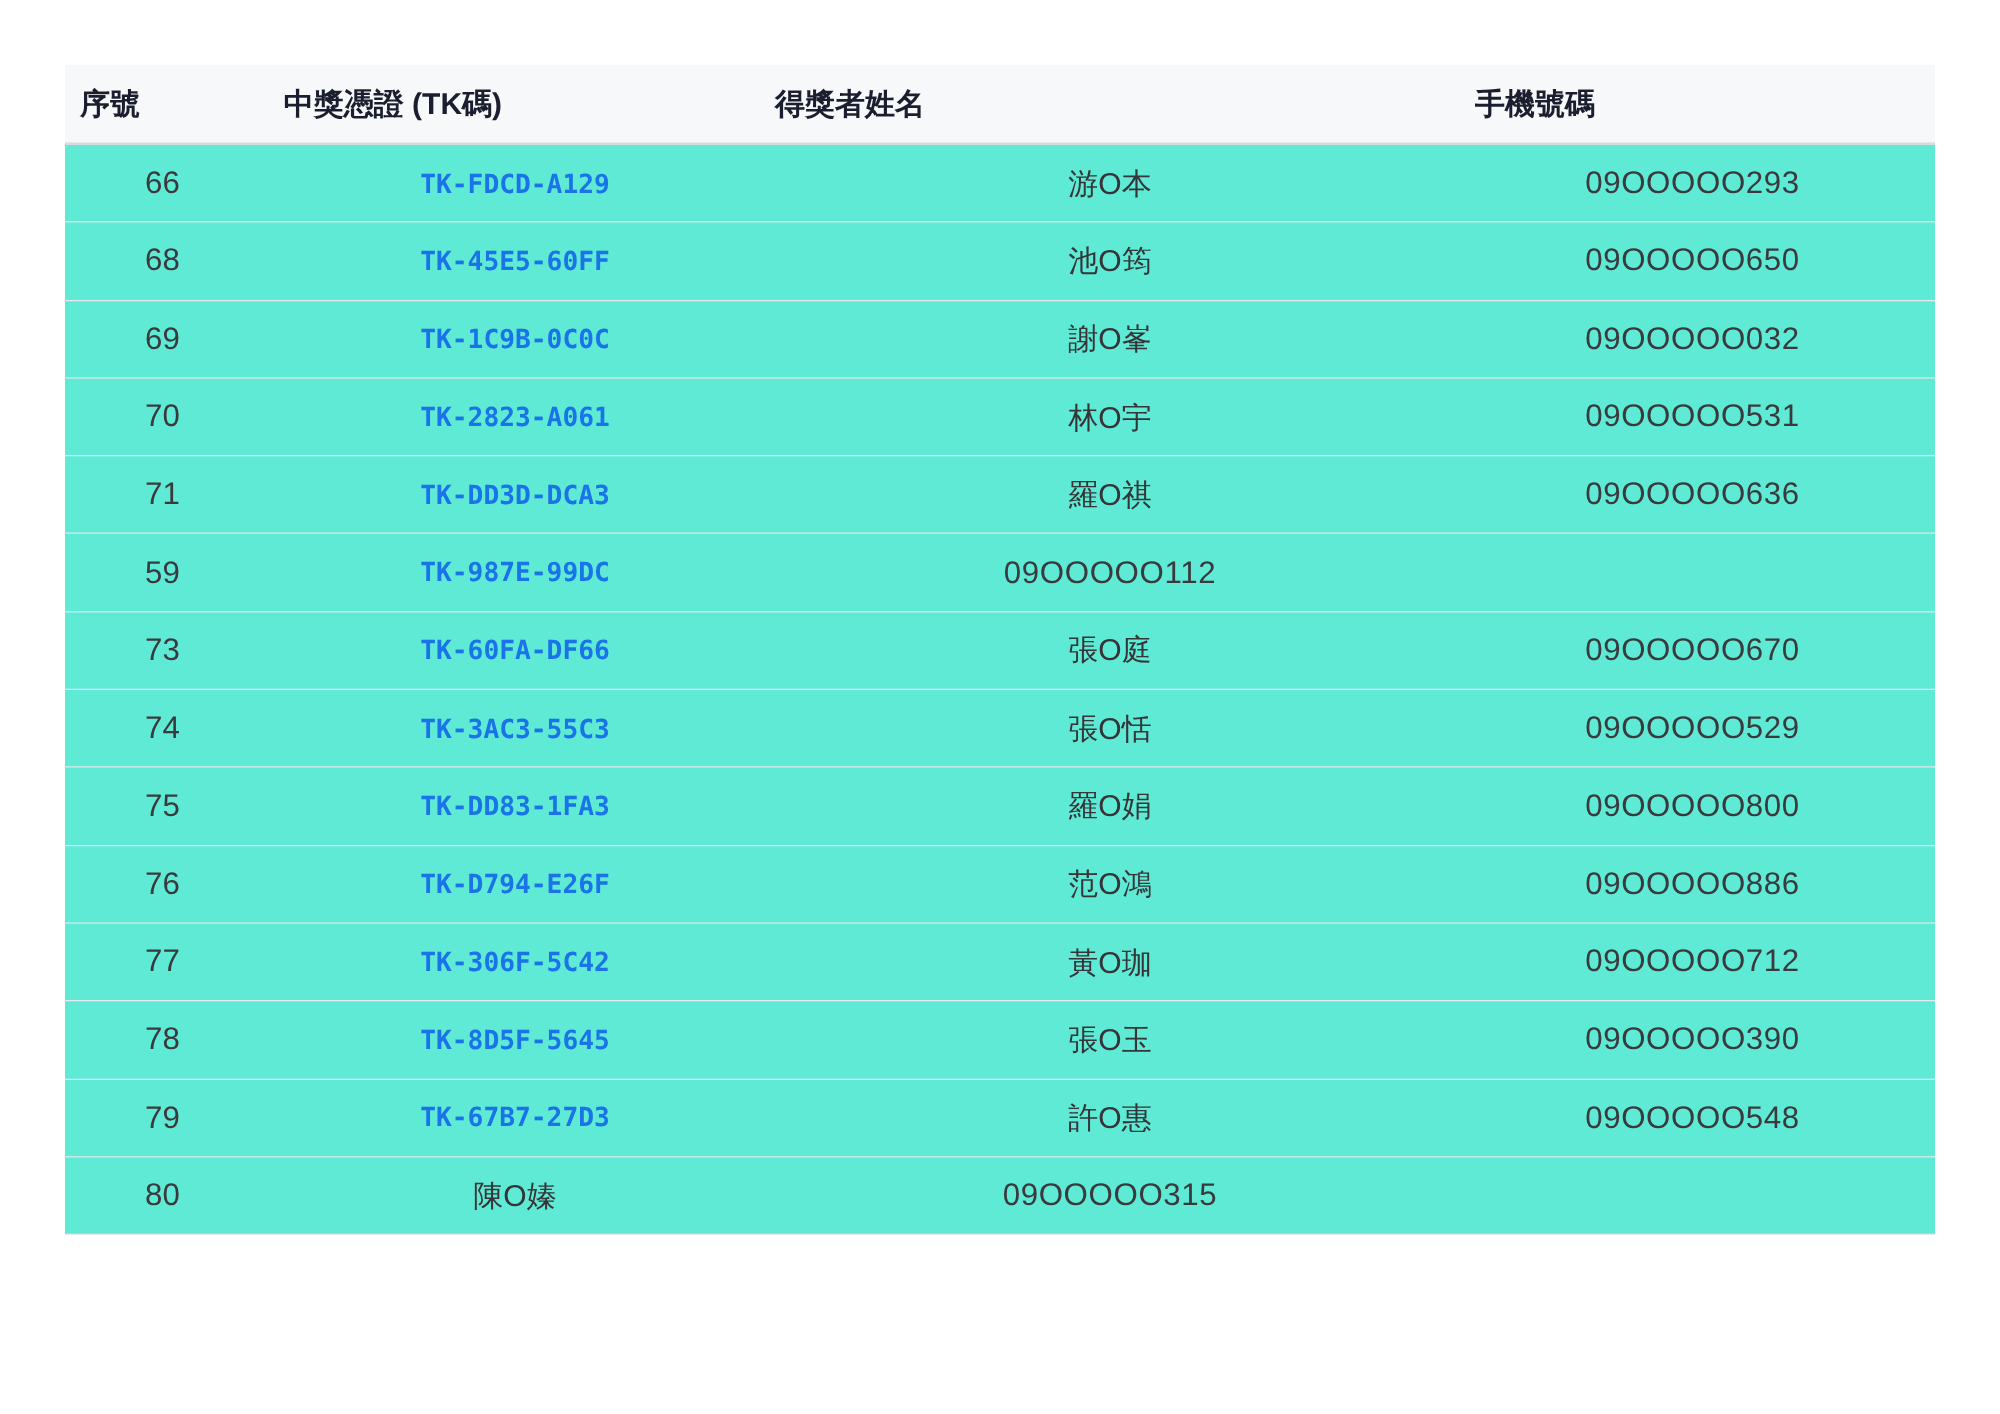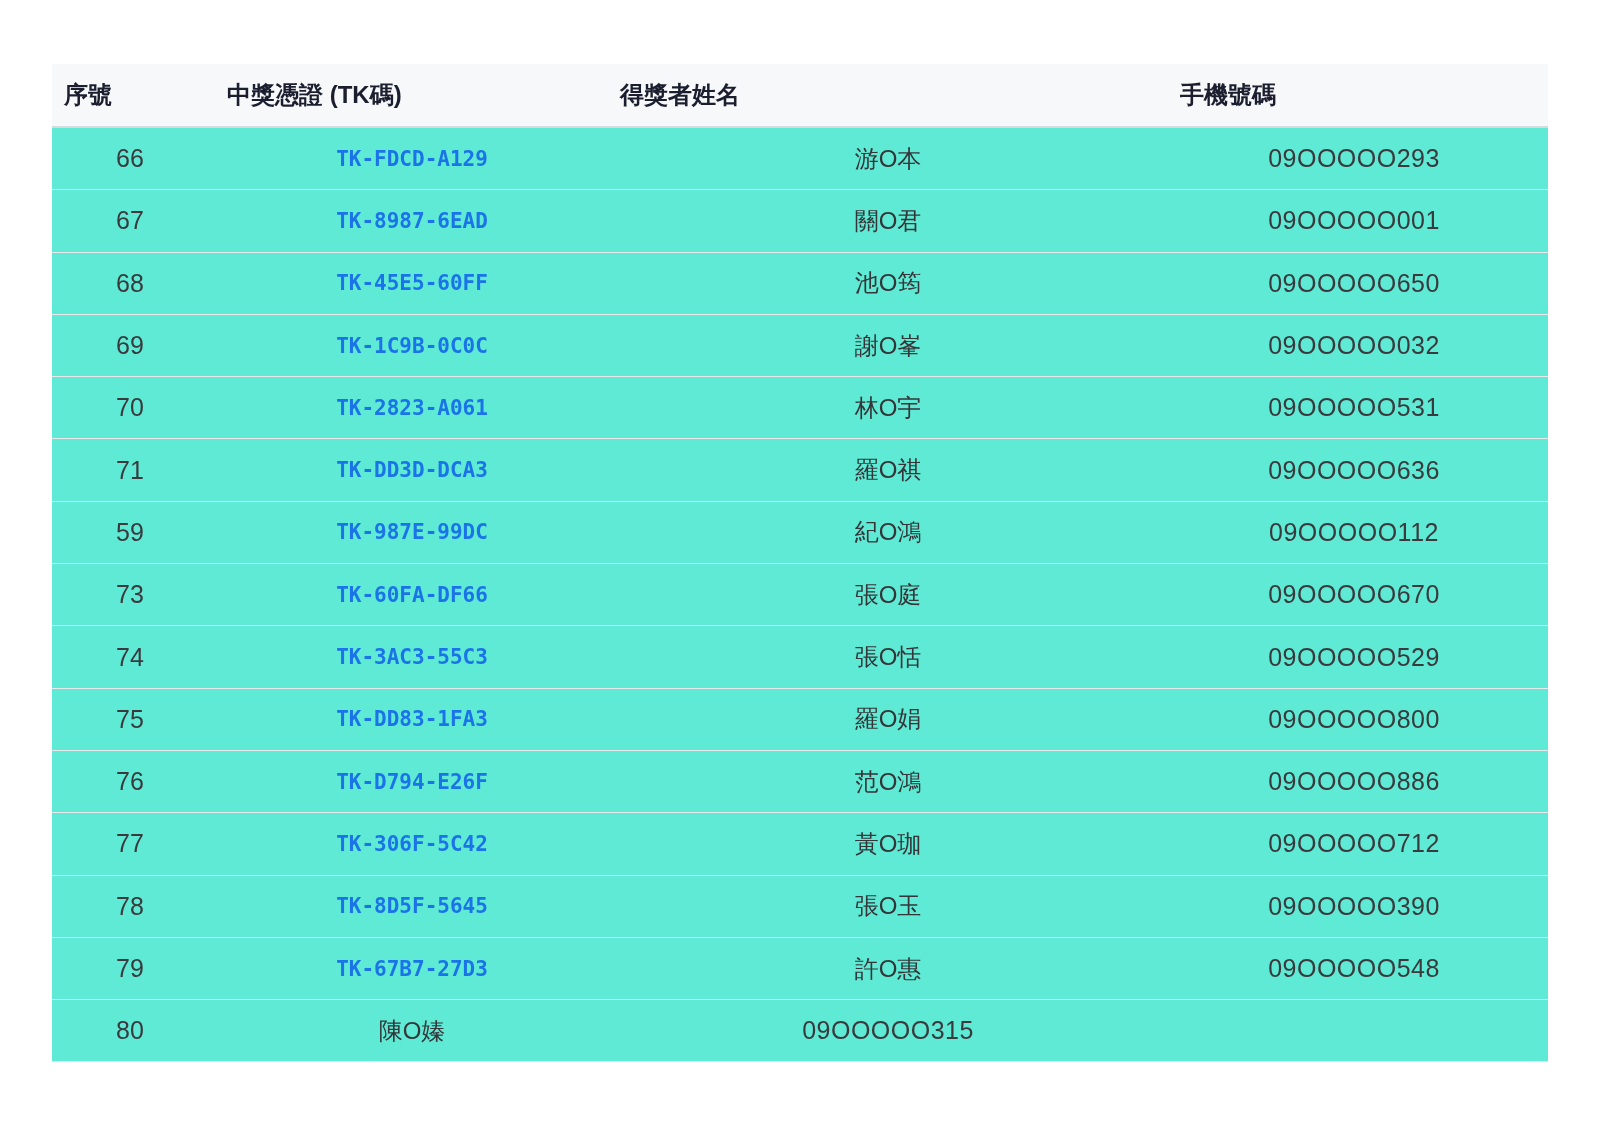--- a/index.html
+++ b/index.html
@@ -12,21 +12,21 @@
     width: 1600px;
     height: 1131px;
     background: #ffffff;
     overflow: hidden;
     font-family: "Liberation Sans", sans-serif;
     color: #333333;
   }
   .winners-table {
     position: absolute;
     left: 52px;
-    top: 64px;
+    top: 52px;
     width: 1496px;
   }
   
   .thead {
     display: grid;
     grid-template-columns: 175px 393px 560px 368px;
     align-items: center;
     height: 64px;
     background: #f7f8fa;
     border-bottom: 2px solid #d9dade;
@@ -93,28 +93,20 @@
     <div class="tbody">
       <div class="tr">
         <div class="td serial">66</div>
         <div class="td tk">
           <span style="color: rgb(26, 115, 232);">TK-FDCD-A129</span>
         </div>
         <div class="td name">游O本</div>
         <div class="td phone">09OOOOO293</div>
       </div>
 
-      <div class="tr">
-        <div class="td serial">67</div>
-        <div class="td tk">
-          <span style="color: rgb(26, 115, 232);">TK-8987-6EAD</span>
-        </div>
-        <div class="td name">關O君</div>
-        <div class="td phone">09OOOOO001</div>
-      </div>
 
       <div class="tr">
         <div class="td serial">68</div>
         <div class="td tk">
           <span style="color: rgb(26, 115, 232);">TK-45E5-60FF</span>
         </div>
         <div class="td name">池O筠</div>
         <div class="td phone">09OOOOO650</div>
       </div>
 
@@ -143,21 +135,20 @@
         </div>
         <div class="td name">羅O祺</div>
         <div class="td phone">09OOOOO636</div>
       </div>
 
       <div class="tr">
         <div class="td serial">59</div>
         <div class="td tk">
           <span style="color: rgb(26, 115, 232);">TK-987E-99DC</span>
         </div>
-        <div class="td name">紀O鴻</div>
         <div class="td phone">09OOOOO112</div>
       </div>
 
       <div class="tr">
         <div class="td serial">73</div>
         <div class="td tk">
           <span style="color: rgb(26, 115, 232);">TK-60FA-DF66</span>
         </div>
         <div class="td name">張O庭</div>
         <div class="td phone">09OOOOO670</div>

